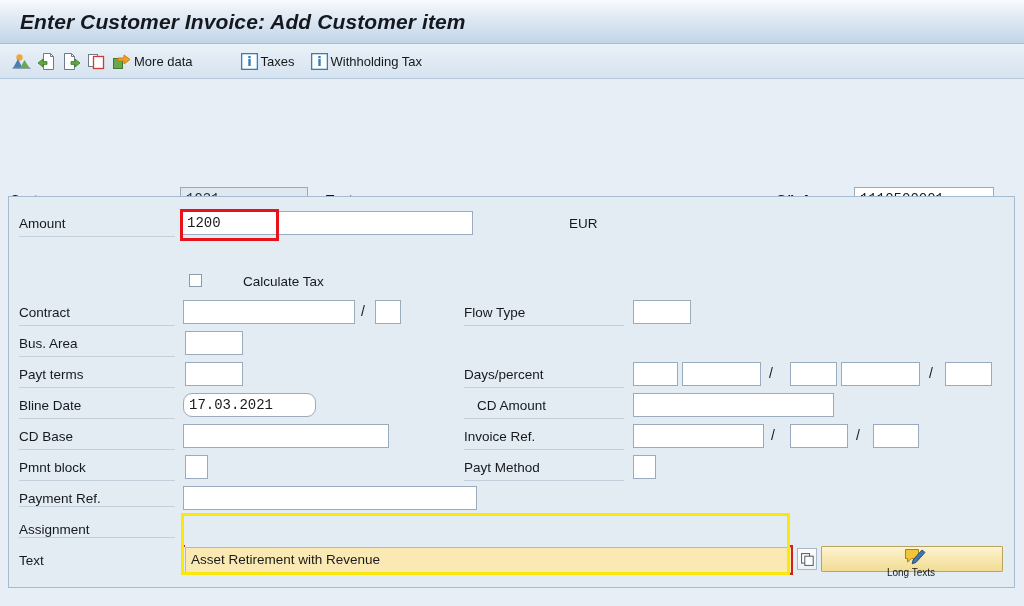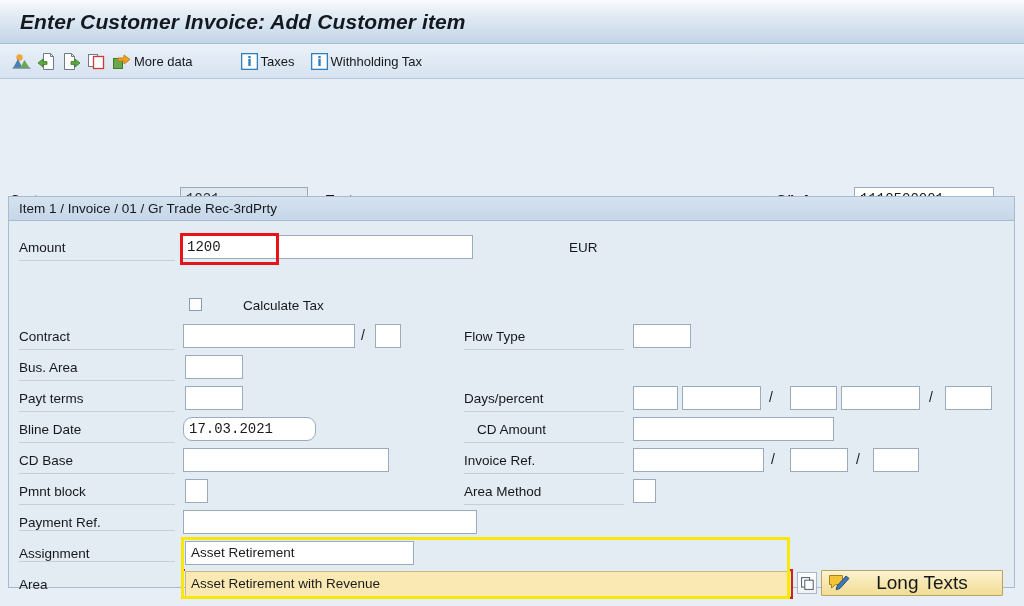--- a/index.html
+++ b/index.html
@@ -203,23 +203,24 @@
   
   .btn {
     position: absolute;
     box-sizing: border-box;
     height: 26px;
     border: 1px solid #b9a361;
     background: linear-gradient(to bottom, #fdf3d3 0%, #f7e7b1 48%, #f2dd96 100%);
     display: flex;
     align-items: center;
     padding-left: 6px;
-    font-size: 19px;
+    font-size: 10px;
     color: #16191c;
     border-radius: 1px;
+    flex-direction: column;
   }
   .btn .btn-lbl {
     flex: 1;
     text-align: center;
     padding-right: 8px;
   }
 
   svg { display: block; }
 </style>
 </head>
@@ -325,23 +326,20 @@
   <div class="inp readonly" style="left:178px; top:140px; width:58px;">ABCD</div>
   <div class="underline" style="left:10px; top:166px; width:160px;"></div>
 
   <span class="fld-label" style="left:776px; top:113px; font-weight:bold;">G/L Acc</span>
   <div class="inp" style="left:854px; top:108px; width:140px;">1110500001</div>
   <div class="underline" style="left:776px; top:134px; width:70px;"></div>
 </div>
 
 <div class="panel">
 
-  <div class="panel-header">
-    <span>Item 1 / Invoice / 01 / Gr Trade Rec-3rdPrty</span>
-  </div>
 
   <div class="panel-body">
 
     <span class="fld-label" style="left:10px; top:19px;">Amount</span>
     <div class="inp" style="left:172px; top:14px; width:292px;font-family:Liberation Mono, monospace;">1200</div>
     <span class="statictext" style="left:560px; top:19px; font-weight:normal;">EUR</span>
     <div class="underline" style="left:10px; top:39px; width:156px;"></div>
     <div class="hl-red" style="left:171px; top:12px; width:99px; height:32px;"></div>
 
     <div class="cb" style="left:180px; top:77px;"></div>
@@ -392,33 +390,32 @@
     <span class="slash" style="left:762px; top:230px;">/</span>
     <div class="inp sans" style="left:781px; top:227px; width:58px;"></div>
     <span class="slash" style="left:847px; top:230px;">/</span>
     <div class="inp sans" style="left:864px; top:227px; width:46px;"></div>
     <div class="underline" style="left:455px; top:252px; width:160px;"></div>
 
     <span class="fld-label" style="left:10px; top:263px;">Pmnt block</span>
     <div class="inp sans" style="left:176px; top:258px; width:23px;"></div>
     <div class="underline" style="left:10px; top:283px; width:156px;"></div>
 
-    <span class="fld-label" style="left:455px; top:263px;">Area Method</span>
+    <span class="fld-label" style="left:455px; top:263px;">Payt Method</span>
     <div class="inp sans" style="left:624px; top:258px; width:23px;"></div>
     <div class="underline" style="left:455px; top:283px; width:160px;"></div>
 
     <span class="fld-label" style="left:10px; top:294px;">Payment Ref.</span>
     <div class="inp sans" style="left:174px; top:289px; width:294px;"></div>
     <div class="underline" style="left:10px; top:309px; width:156px;"></div>
 
     <span class="fld-label" style="left:10px; top:325px;">Assignment</span>
-    <div class="inp sans" style="left:176px; top:320px; width:229px;">Asset Retirement</div>
     <div class="underline" style="left:10px; top:340px; width:156px;"></div>
 
-    <span class="fld-label" style="left:10px; top:356px;">Area</span>
+    <span class="fld-label" style="left:10px; top:356px;">Text</span>
     <div class="inp sans focused" style="left:176px; top:350px; width:608px; height:26px; line-height:24px;">Asset Retirement with Revenue</div>
 
     <div class="bracket" style="left:172px; top:348px; height:30px;">
       <i style="top:0;"></i>
         <i style="bottom:0;"></i>
         <b style="left:0;"></b>
     </div>
     <div class="bracket" style="left:780px; top:348px; height:30px;">
       <i style="top:0;"></i>
         <i style="bottom:0;"></i>

